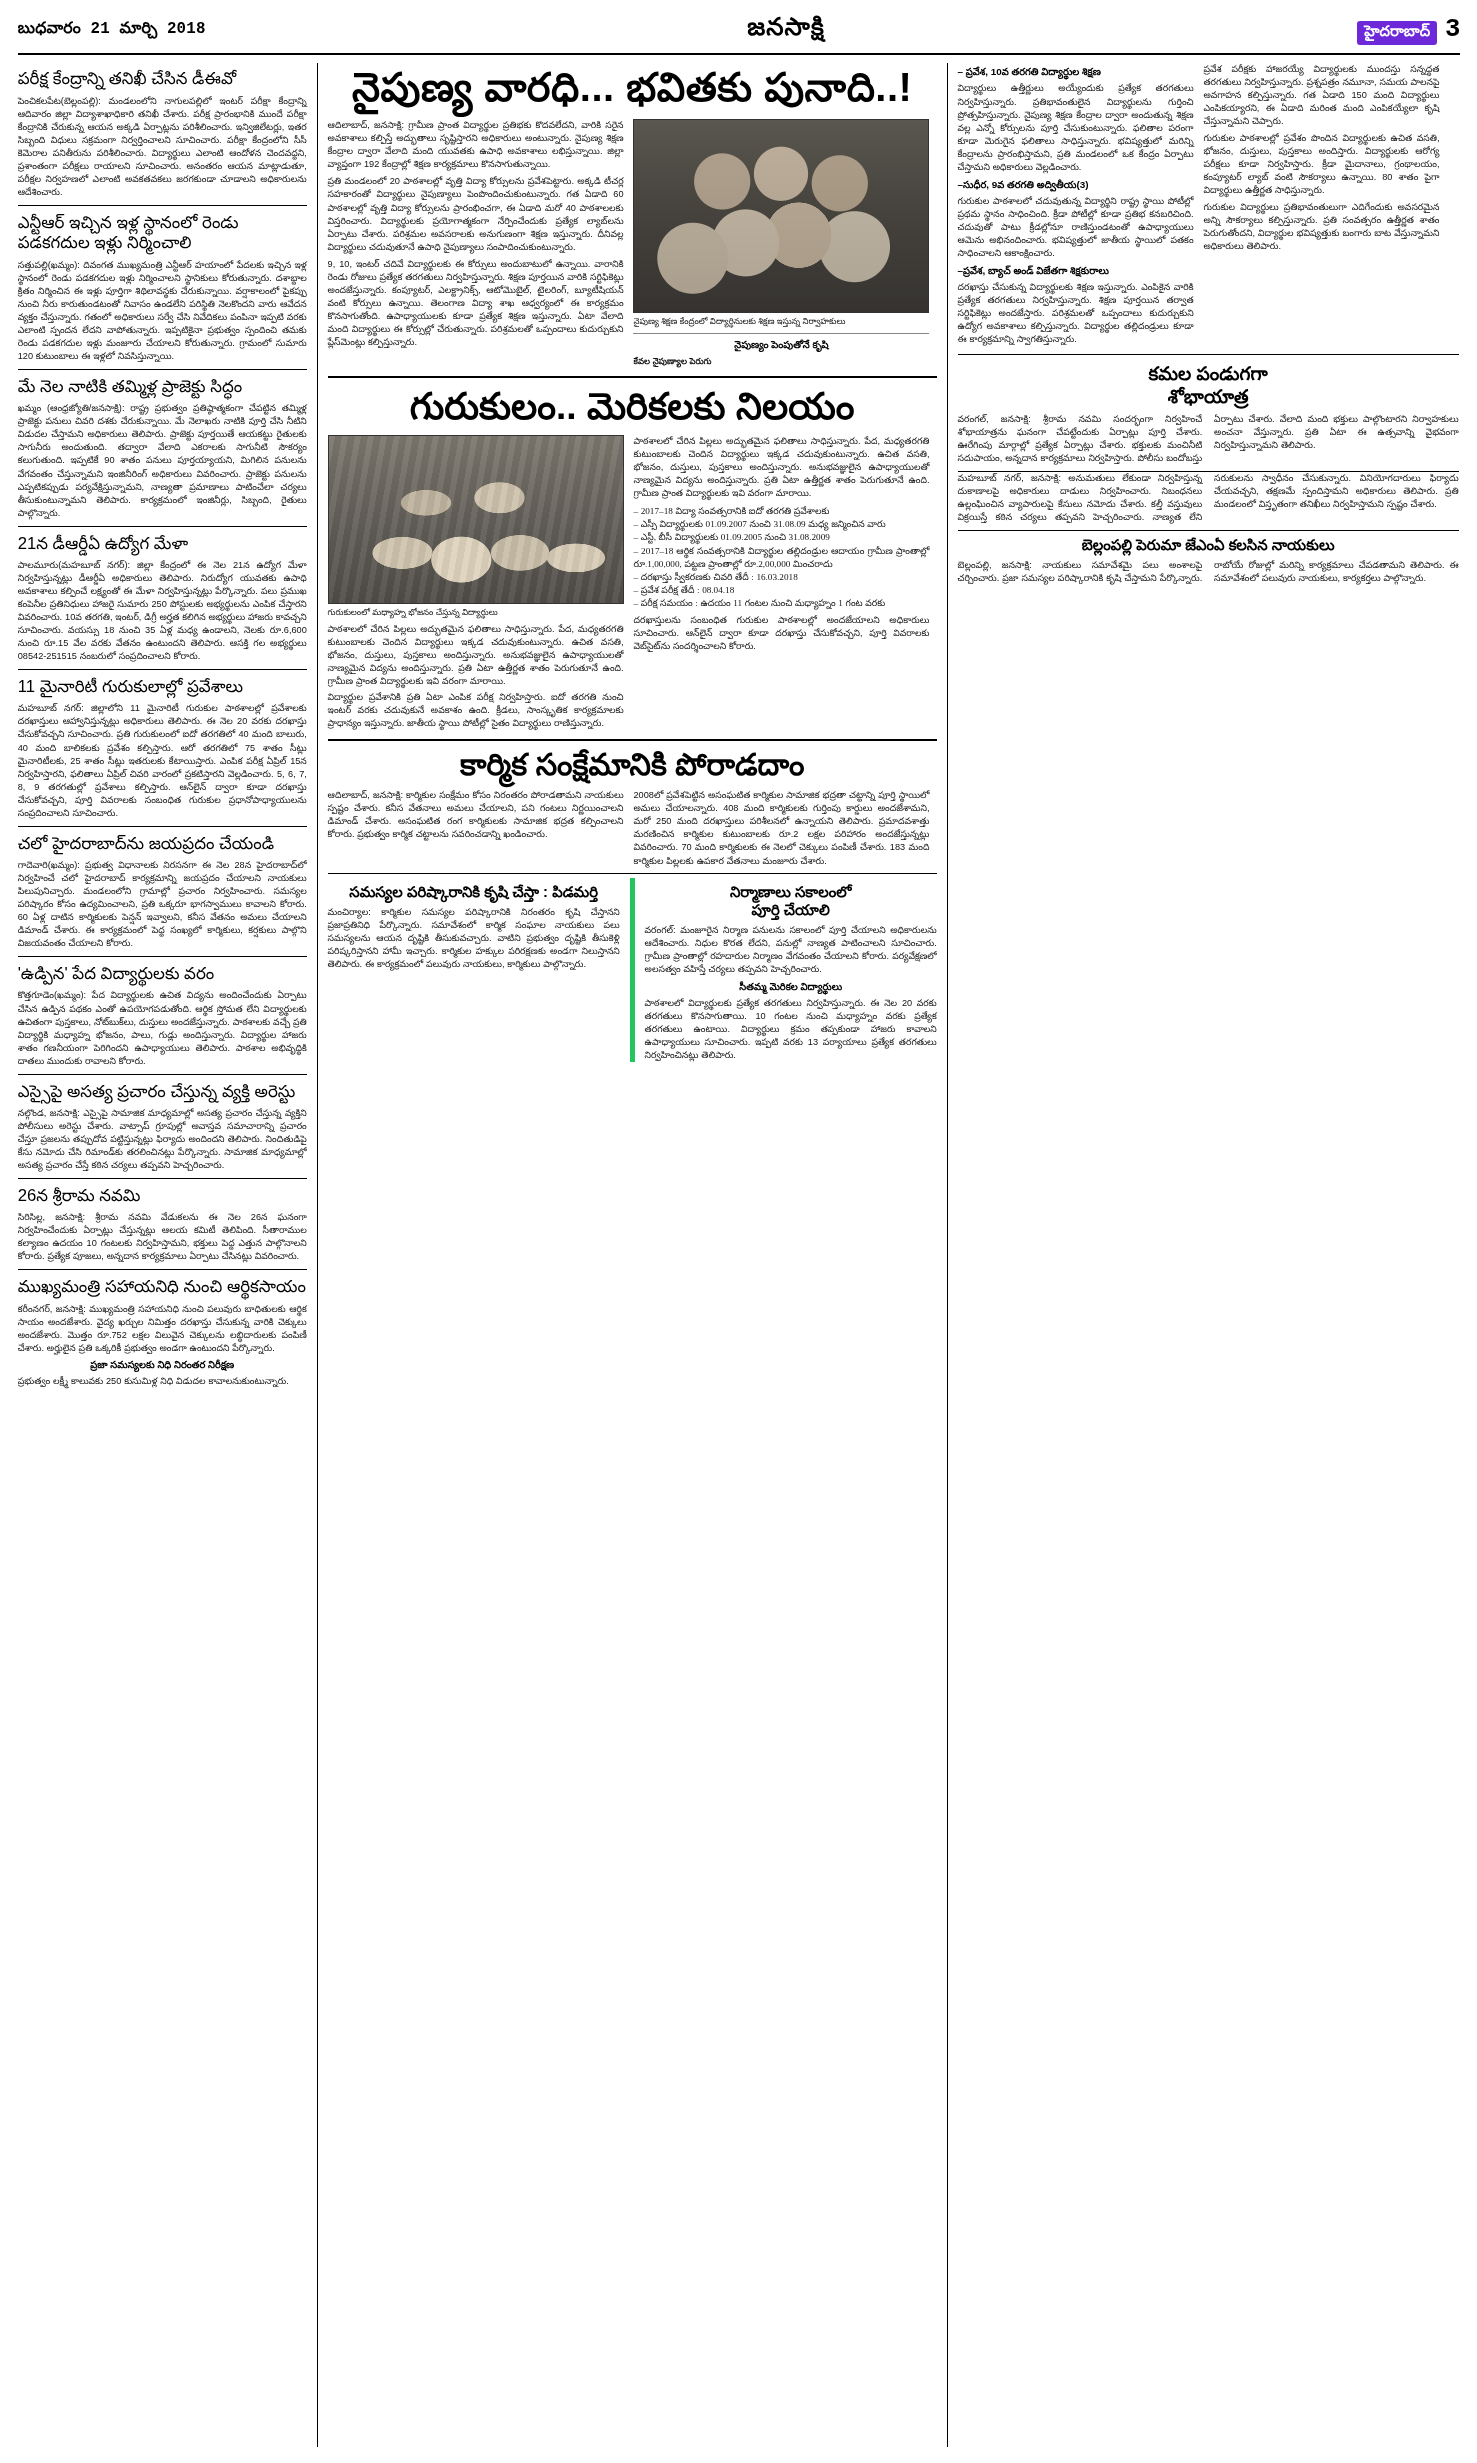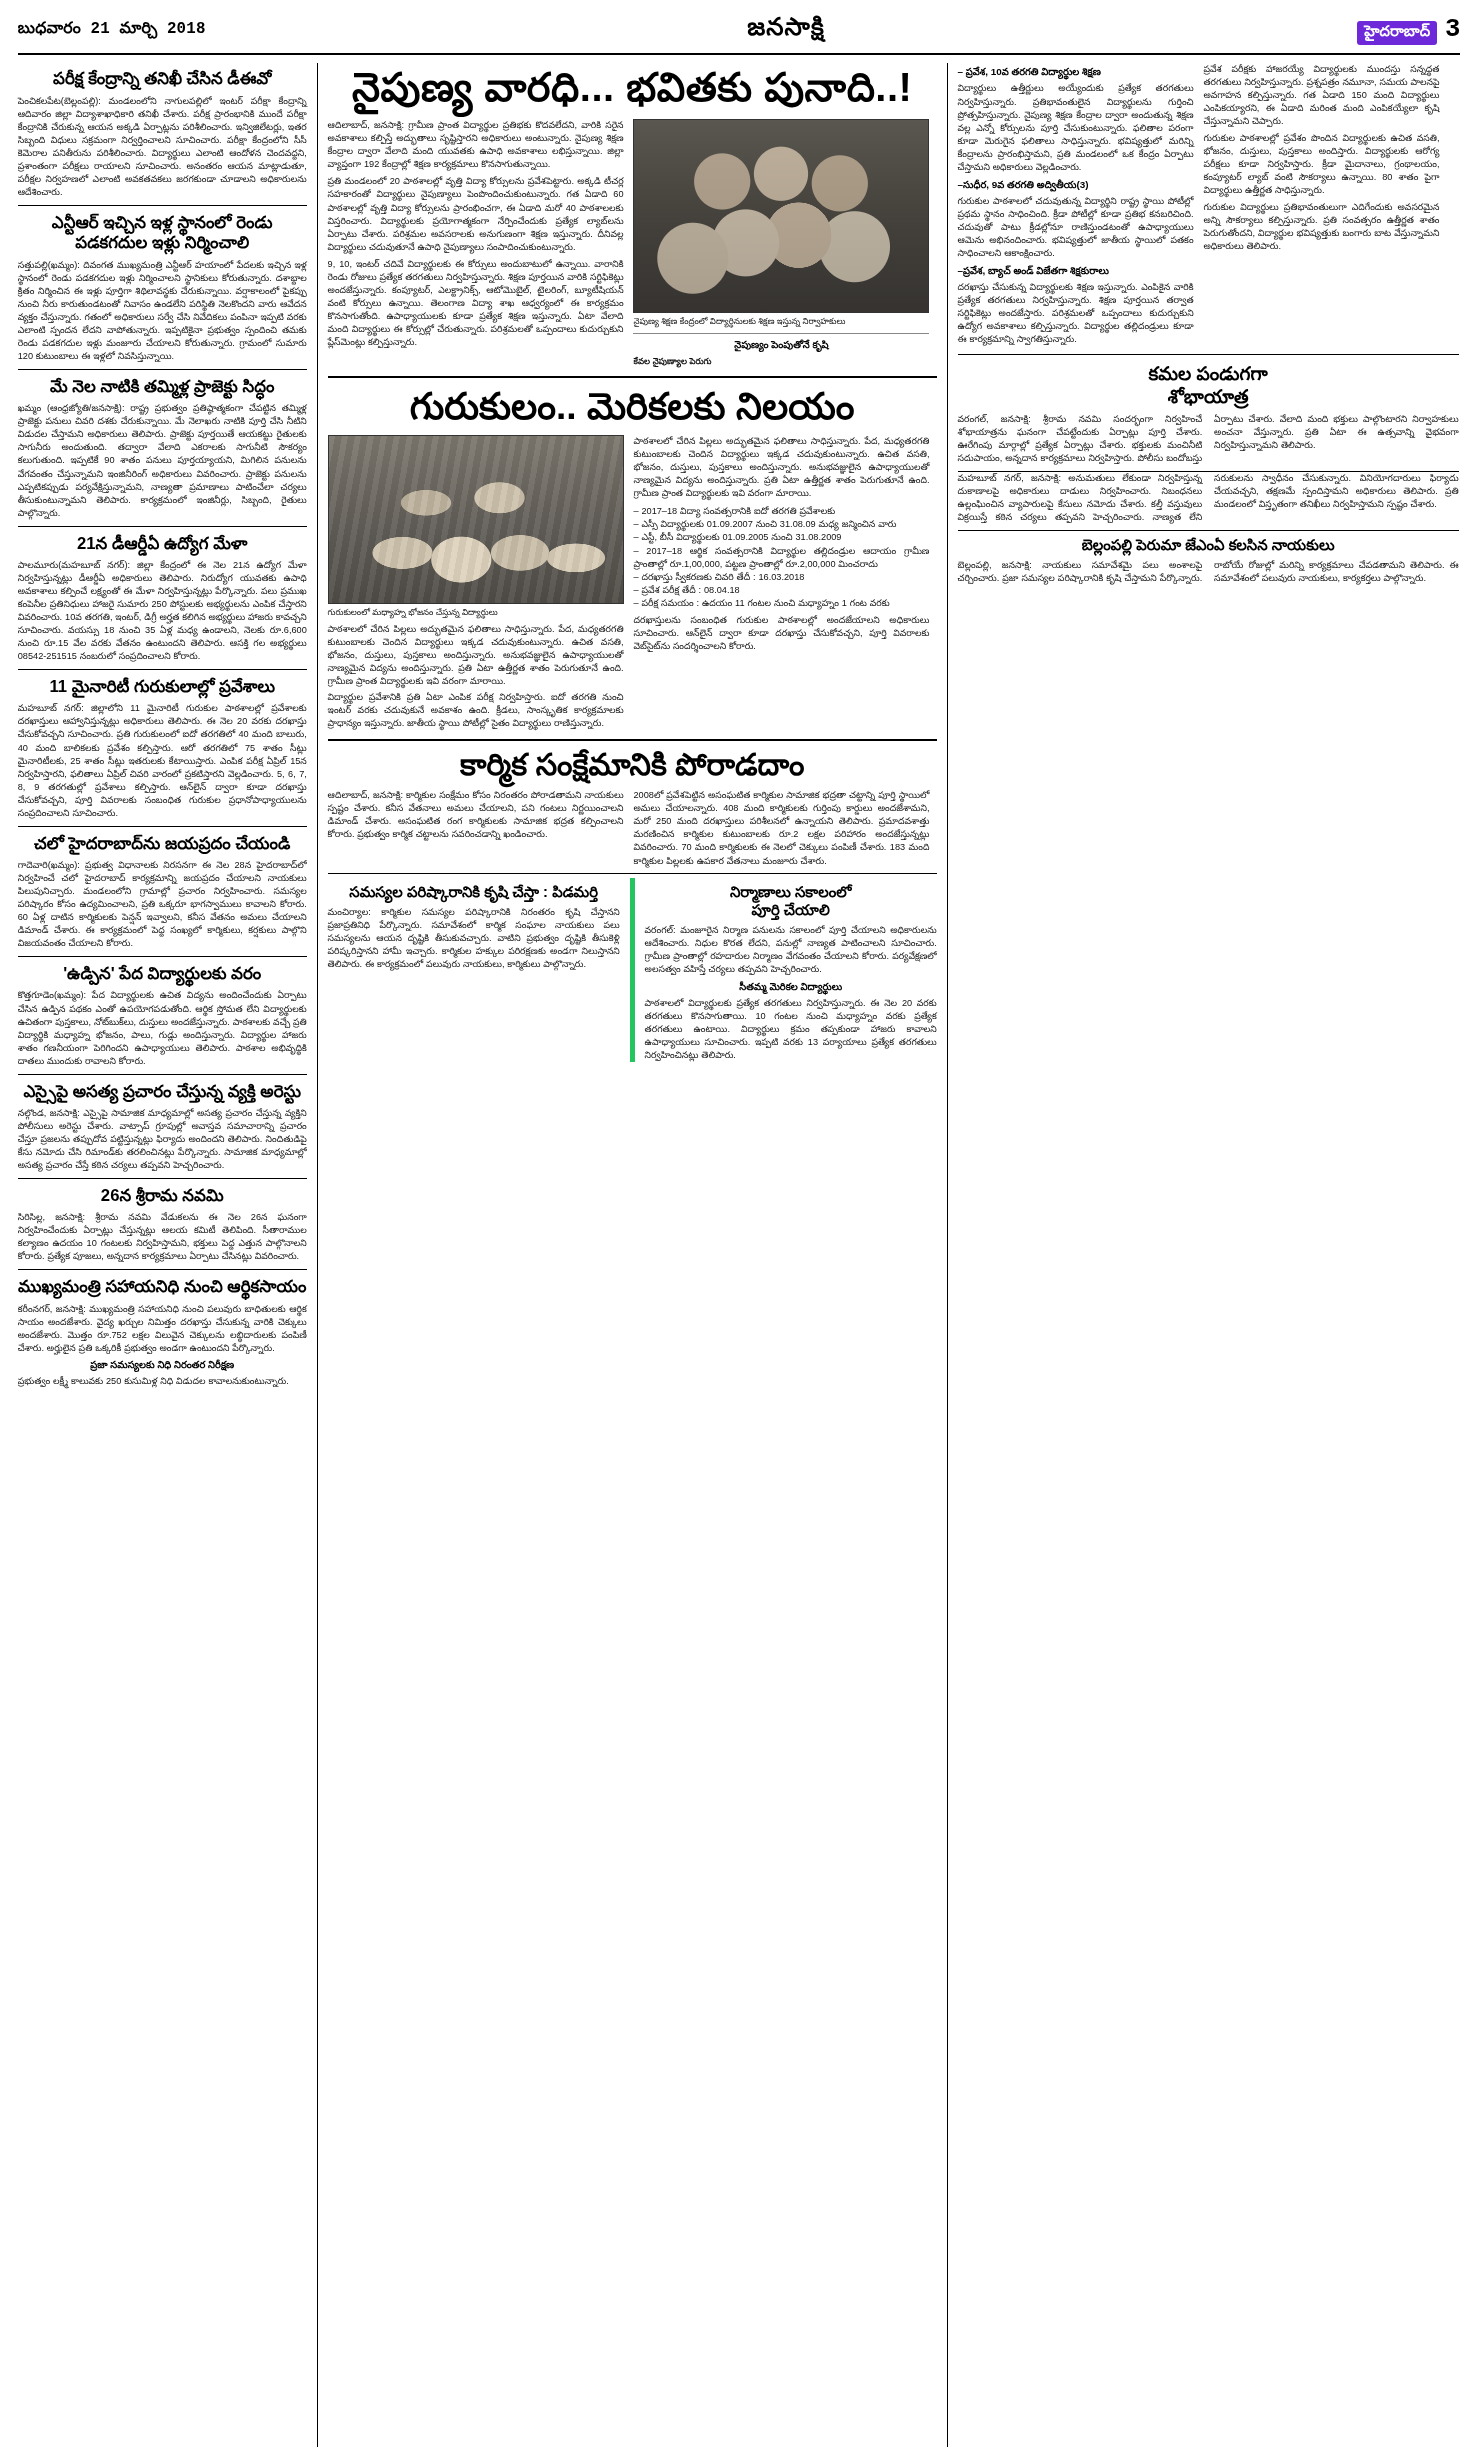--- a/index.html
+++ b/index.html
@@ -30,21 +30,21 @@
   
   .body-text{
     font-size:9.2px;
     line-height:1.42;
     text-align:justify;
     color:#111;
     word-spacing:0.3px;
   }
 
   .hl{ 
-    font-size:16.7px;font-weight:bold;text-align:center;line-height:1.22;margin:6.9px 0 4.9px 0;
+    font-size:16.7px;font-weight:normal;line-height:1.22;margin:6.9px 0 4.9px 0;
   }
   .hl2{font-size:18.7px;font-weight:bold;text-align:center;line-height:1.2;margin:7.9px 0 4.9px 0;}
   .rule{border-top:1px solid #000;margin:5.9px 0 0 0;}
   .rule-thin{border-top:1px solid #888;margin:4.9px 0;}
 
   .mega{
     font-size:40px;font-weight:bold;text-align:center;line-height:1.12;margin:2px 0 9.9px 0;letter-spacing:0.5px;
   }
   .mega2{
     font-size:37px;font-weight:bold;text-align:center;line-height:1.12;margin:7.9px 0 7.9px 0;
@@ -196,21 +196,21 @@
                radial-gradient(ellipse at 33% 40%, #bfb49f 0 24.6px, transparent 25.6px),
                radial-gradient(ellipse at 58% 37%, #cdc2ad 0 24.6px, transparent 25.6px),
                linear-gradient(180deg,#7d786e 0%, #64605a 50%, #504d48 100%);"></div>
           </div>
           <div class="caption">గురుకులంలో మధ్యాహ్న భోజనం చేస్తున్న విద్యార్థులు</div>
           <div class="body-text" style="margin-top:3.9px;">పాఠశాలలో చేరిన పిల్లలు అద్భుతమైన ఫలితాలు సాధిస్తున్నారు. పేద, మధ్యతరగతి కుటుంబాలకు చెందిన విద్యార్థులు ఇక్కడ చదువుకుంటున్నారు. ఉచిత వసతి, భోజనం, దుస్తులు, పుస్తకాలు అందిస్తున్నారు. అనుభవజ్ఞులైన ఉపాధ్యాయులతో నాణ్యమైన విద్యను అందిస్తున్నారు. ప్రతి ఏటా ఉత్తీర్ణత శాతం పెరుగుతూనే ఉంది. గ్రామీణ ప్రాంత విద్యార్థులకు ఇవి వరంగా మారాయి.</div>
           <div class="body-text" style="margin-top:3px;">విద్యార్థుల ప్రవేశానికి ప్రతి ఏటా ఎంపిక పరీక్ష నిర్వహిస్తారు. ఐదో తరగతి నుంచి ఇంటర్ వరకు చదువుకునే అవకాశం ఉంది. క్రీడలు, సాంస్కృతిక కార్యక్రమాలకు ప్రాధాన్యం ఇస్తున్నారు. జాతీయ స్థాయి పోటీల్లో సైతం విద్యార్థులు రాణిస్తున్నారు.</div>
         </div>
         <div style="width:296px;">
           <div class="body-text">పాఠశాలలో చేరిన పిల్లలు అద్భుతమైన ఫలితాలు సాధిస్తున్నారు. పేద, మధ్యతరగతి కుటుంబాలకు చెందిన విద్యార్థులు ఇక్కడ చదువుకుంటున్నారు. ఉచిత వసతి, భోజనం, దుస్తులు, పుస్తకాలు అందిస్తున్నారు. అనుభవజ్ఞులైన ఉపాధ్యాయులతో నాణ్యమైన విద్యను అందిస్తున్నారు. ప్రతి ఏటా ఉత్తీర్ణత శాతం పెరుగుతూనే ఉంది. గ్రామీణ ప్రాంత విద్యార్థులకు ఇవి వరంగా మారాయి.</div>
-          <ul style="list-style:none;padding:0;margin:4.9px 0 0 0;">
+          <ul style="list-style:none;padding:0;margin:4.9px 0 0 0;font-family:Liberation Serif, serif;">
             <li class="body-text">– 2017–18 విద్యా సంవత్సరానికి ఐదో తరగతి ప్రవేశాలకు</li>
             <li class="body-text">– ఎస్సీ విద్యార్థులకు 01.09.2007 నుంచి 31.08.09 మధ్య జన్మించిన వారు</li>
             <li class="body-text">– ఎస్టీ, బీసీ విద్యార్థులకు 01.09.2005 నుంచి 31.08.2009</li>
             <li class="body-text">– 2017–18 ఆర్థిక సంవత్సరానికి విద్యార్థుల తల్లిదండ్రుల ఆదాయం గ్రామీణ ప్రాంతాల్లో రూ.1,00,000, పట్టణ ప్రాంతాల్లో రూ.2,00,000 మించరాదు</li>
             <li class="body-text">– దరఖాస్తు స్వీకరణకు చివరి తేదీ : 16.03.2018</li>
             <li class="body-text">– ప్రవేశ పరీక్ష తేదీ : 08.04.18</li>
             <li class="body-text">– పరీక్ష సమయం : ఉదయం 11 గంటల నుంచి మధ్యాహ్నం 1 గంట వరకు</li>
           </ul>
           <div class="body-text" style="margin-top:3.9px;">దరఖాస్తులను సంబంధిత గురుకుల పాఠశాలల్లో అందజేయాలని అధికారులు సూచించారు. ఆన్‌లైన్ ద్వారా కూడా దరఖాస్తు చేసుకోవచ్చని, పూర్తి వివరాలకు వెబ్‌సైట్‌ను సందర్శించాలని కోరారు.</div>
         </div>

